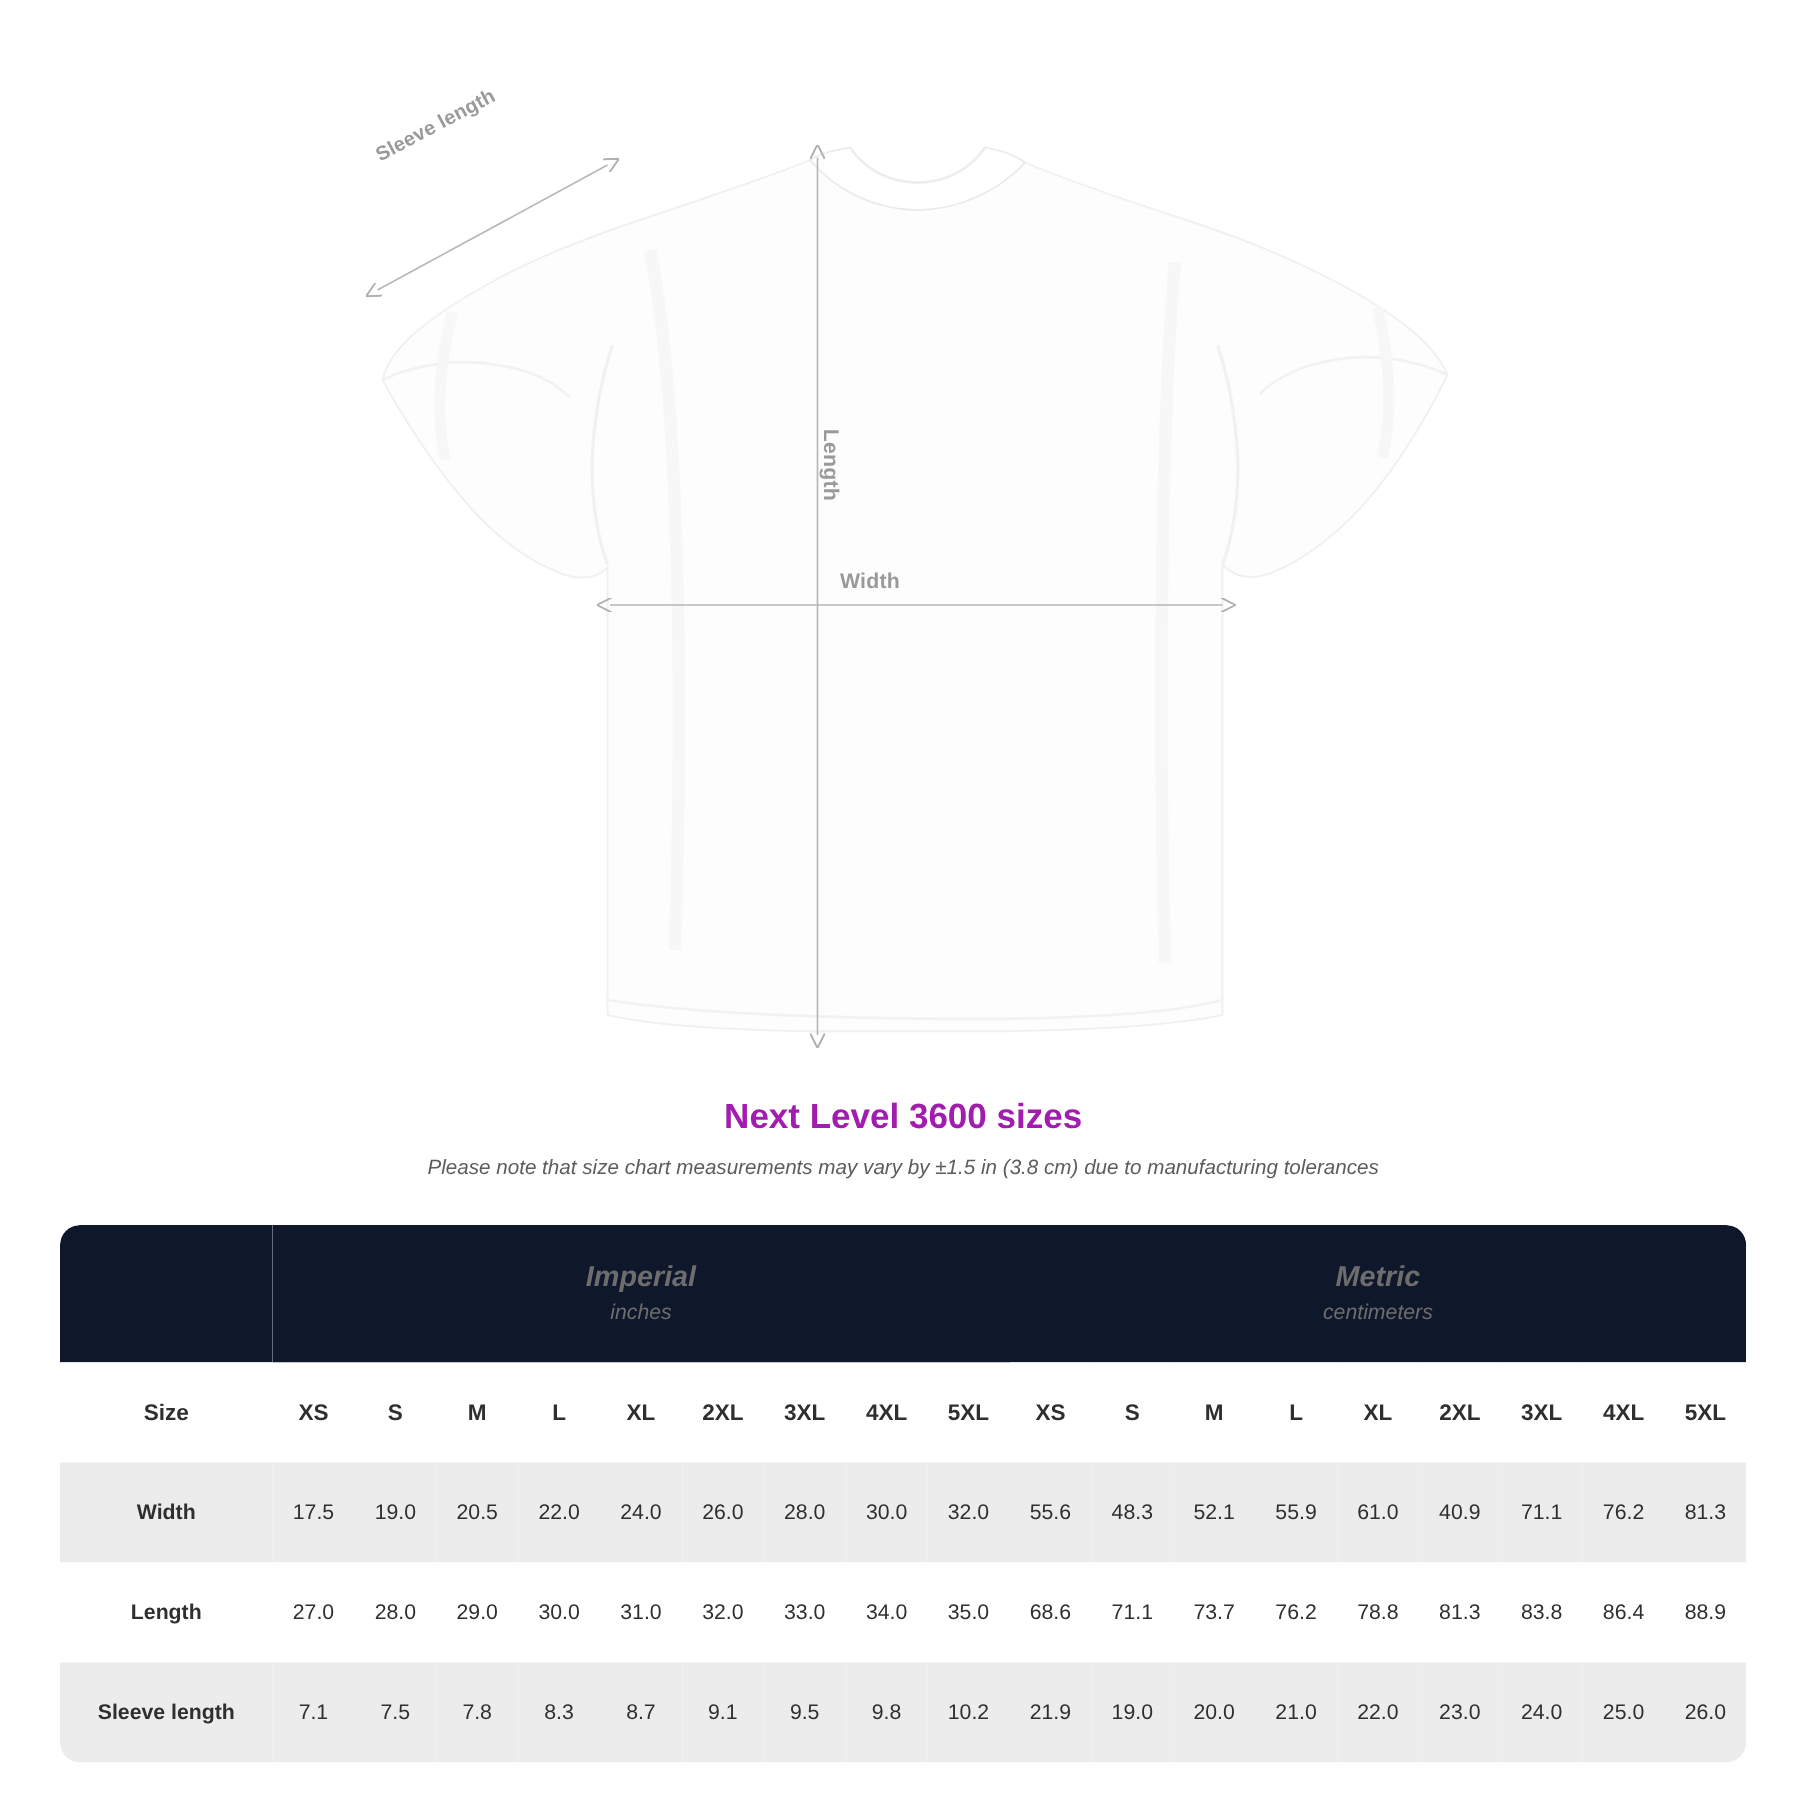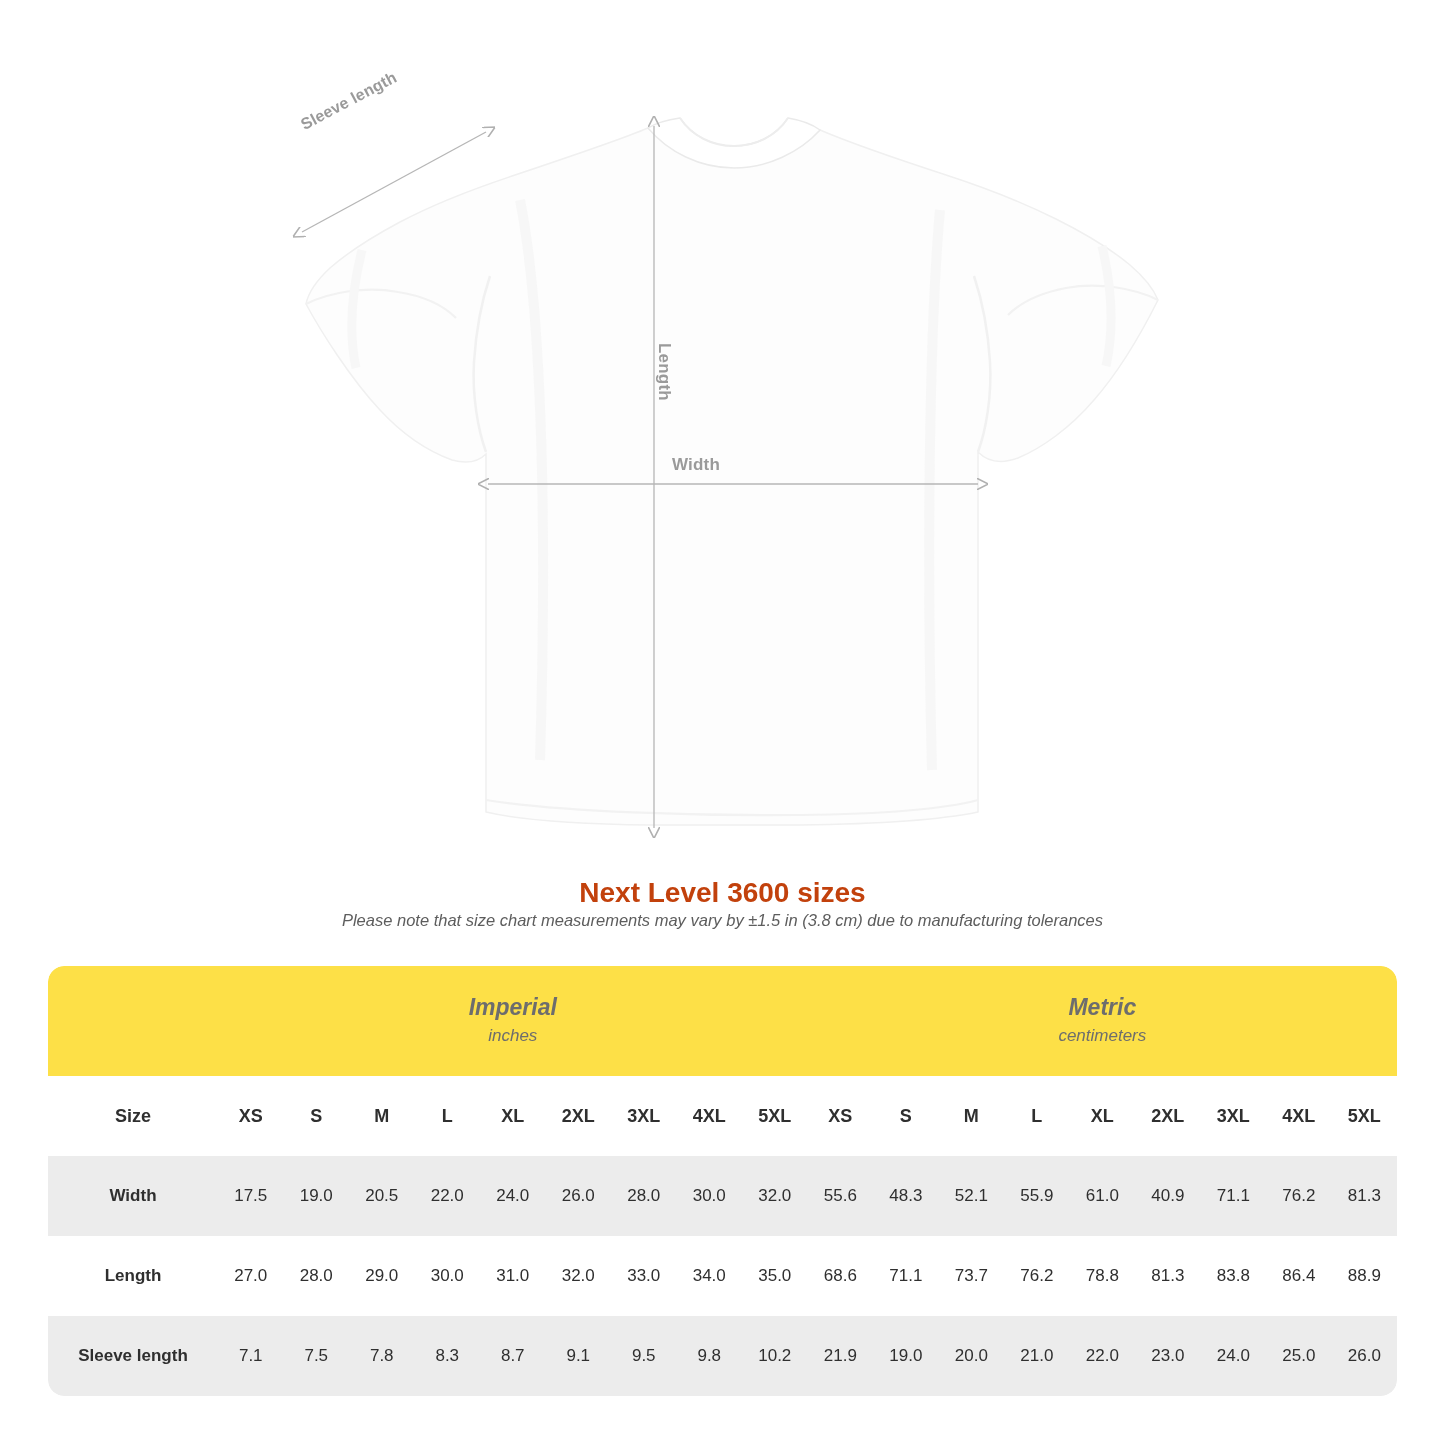--- a/index.html
+++ b/index.html
@@ -57,49 +57,49 @@
     left: 672px;
     top: 455px;
     font-size: 17px;
   }
 
   
   .heading {
     text-align: center;
     font-size: 28px;
     font-weight: bold;
-    color: #c2410c;
+    color: #a21caf;
     margin-top: 22px;
   }
   .subheading {
     text-align: center;
     font-size: 16.5px;
     font-style: italic;
     color: #5d5d5d;
-    margin-top: 2px;
+    margin-top: 16px;
   }
 
   
   .table-wrap {
     margin: 36px 48px 0 48px;
     border-radius: 16px;
     overflow: hidden;
   }
   table.sizes {
     width: 1349px;
     border-collapse: collapse;
     table-layout: fixed;
   }
   table.sizes td, table.sizes th {
     border: 0;
     text-align: center;
     vertical-align: middle;
   }
   .unit-head {
-    background: #fde047;
+    background: #0f172a;
     height: 110px;
   }
   .unit-title {
     font-size: 23px;
     font-style: italic;
     font-weight: bold;
     color: #6d6d6d;
     line-height: 1.25;
   }
   .unit-sub {

